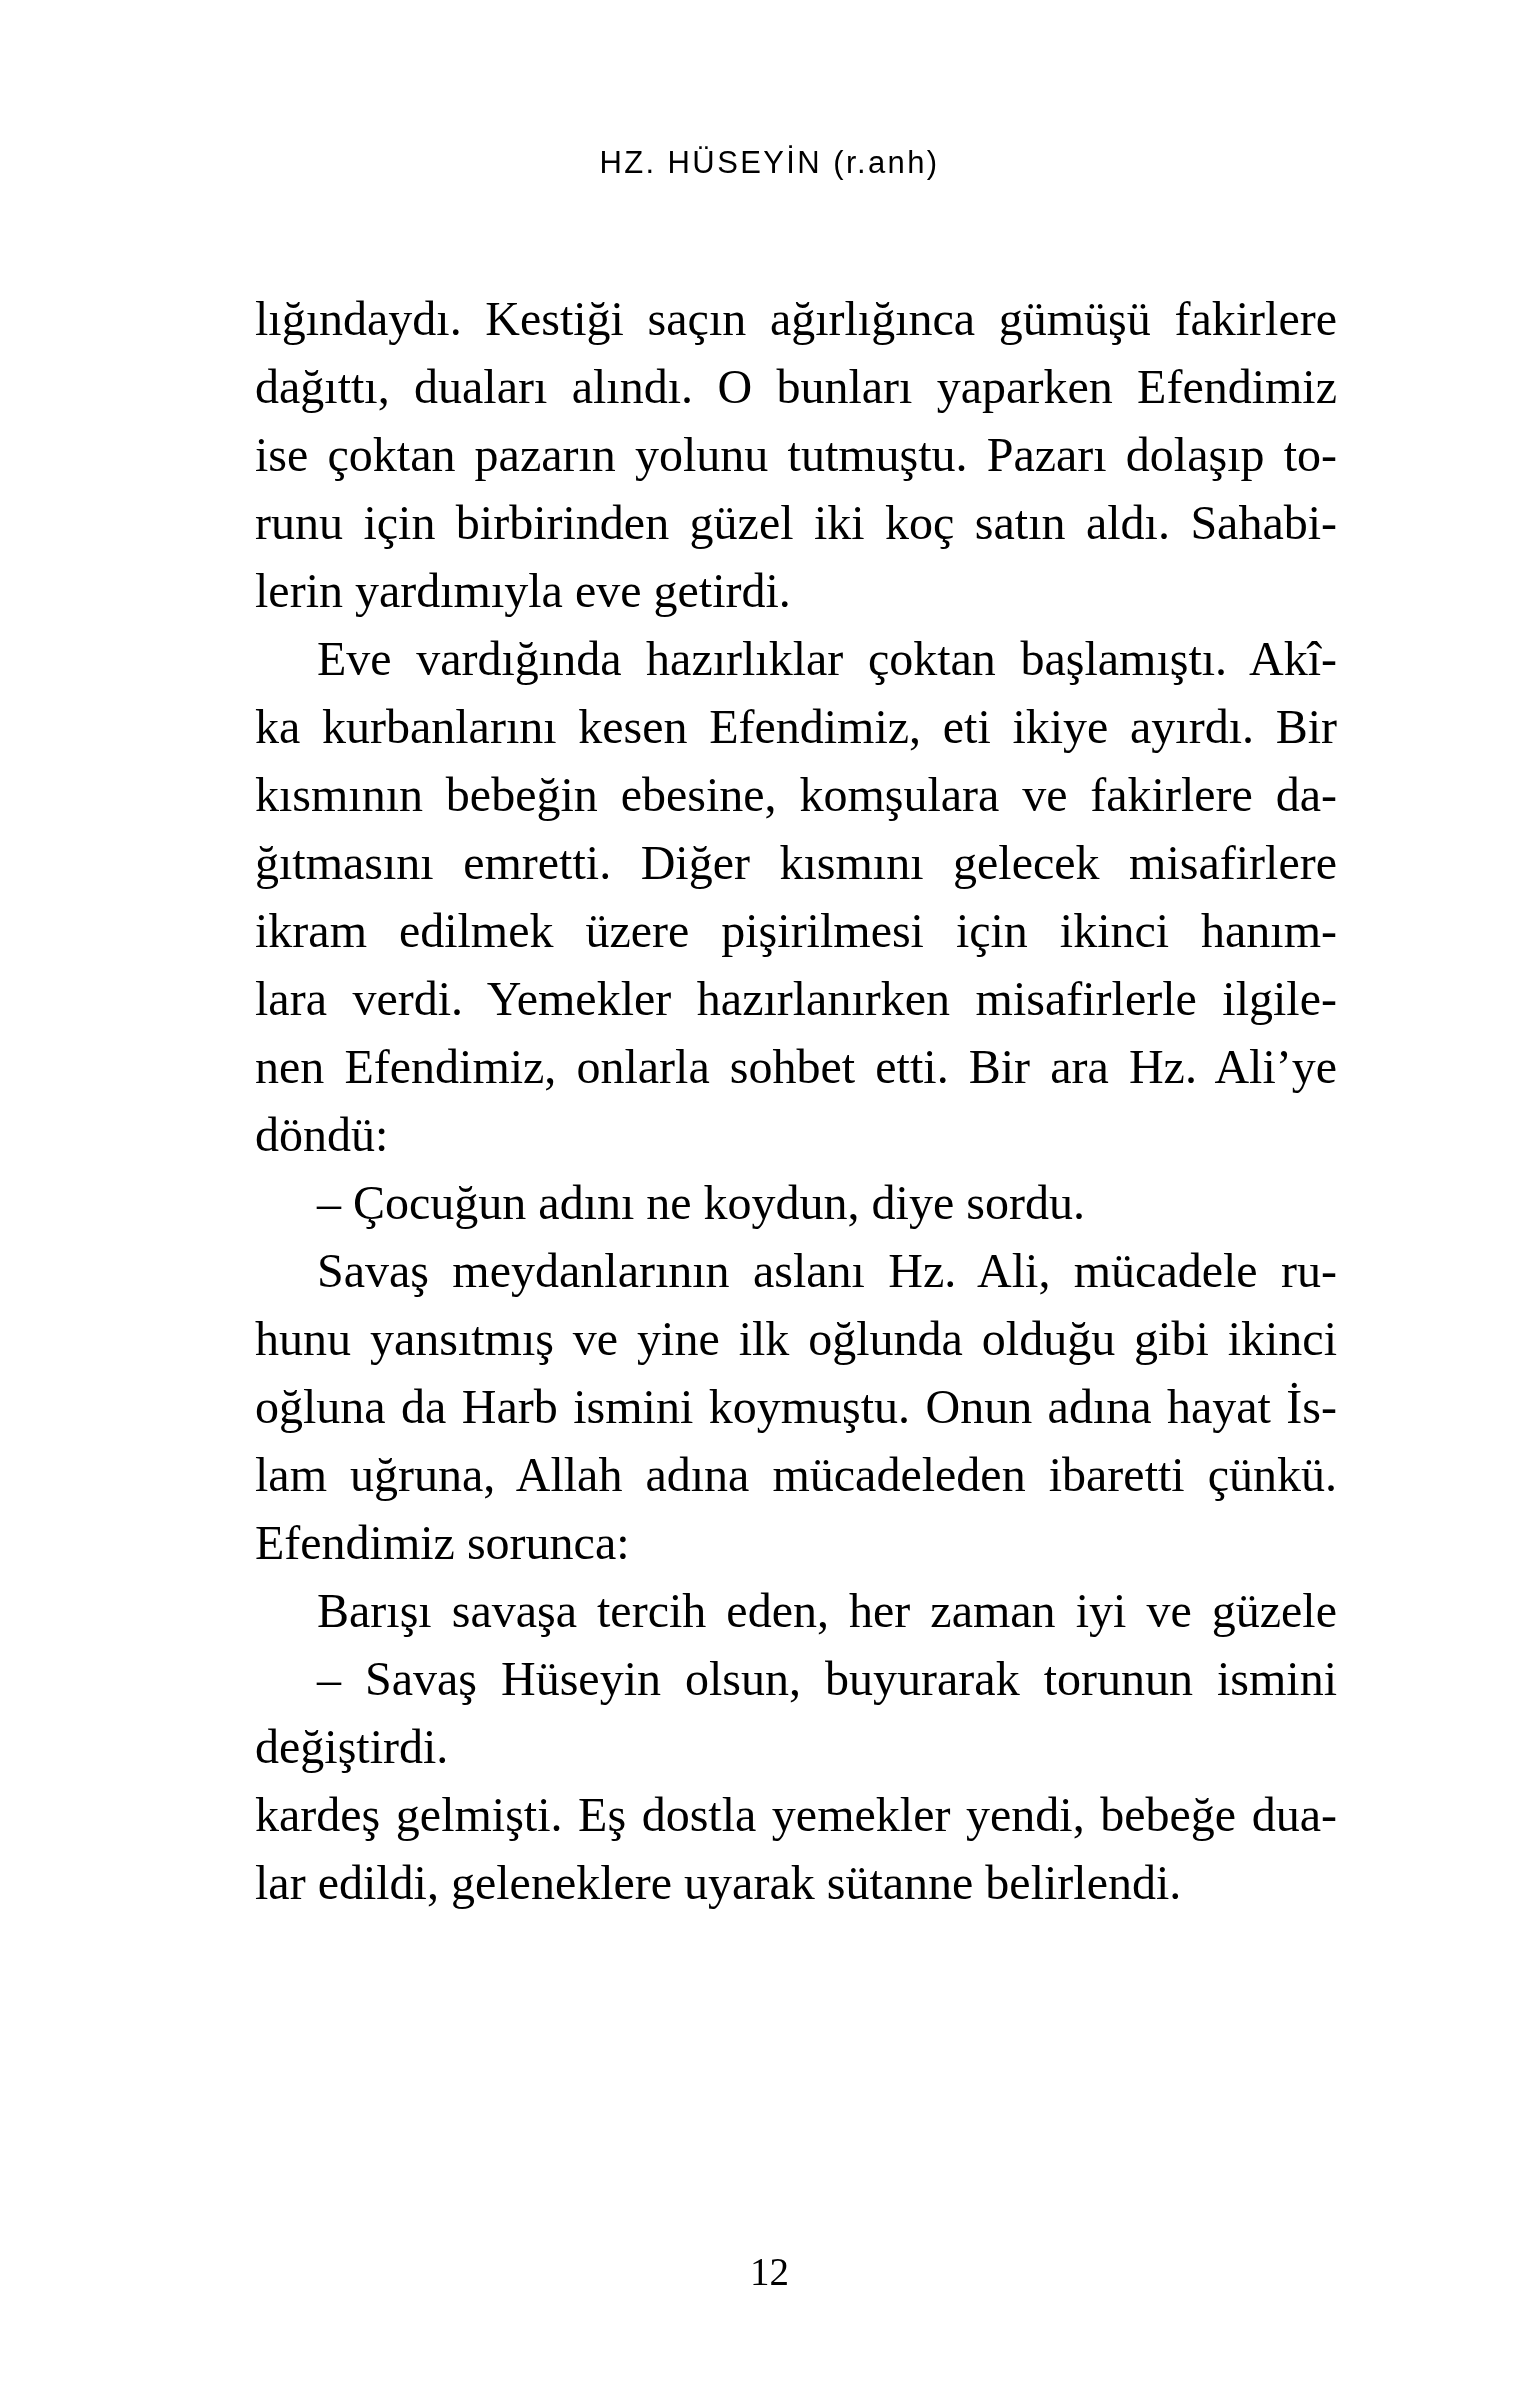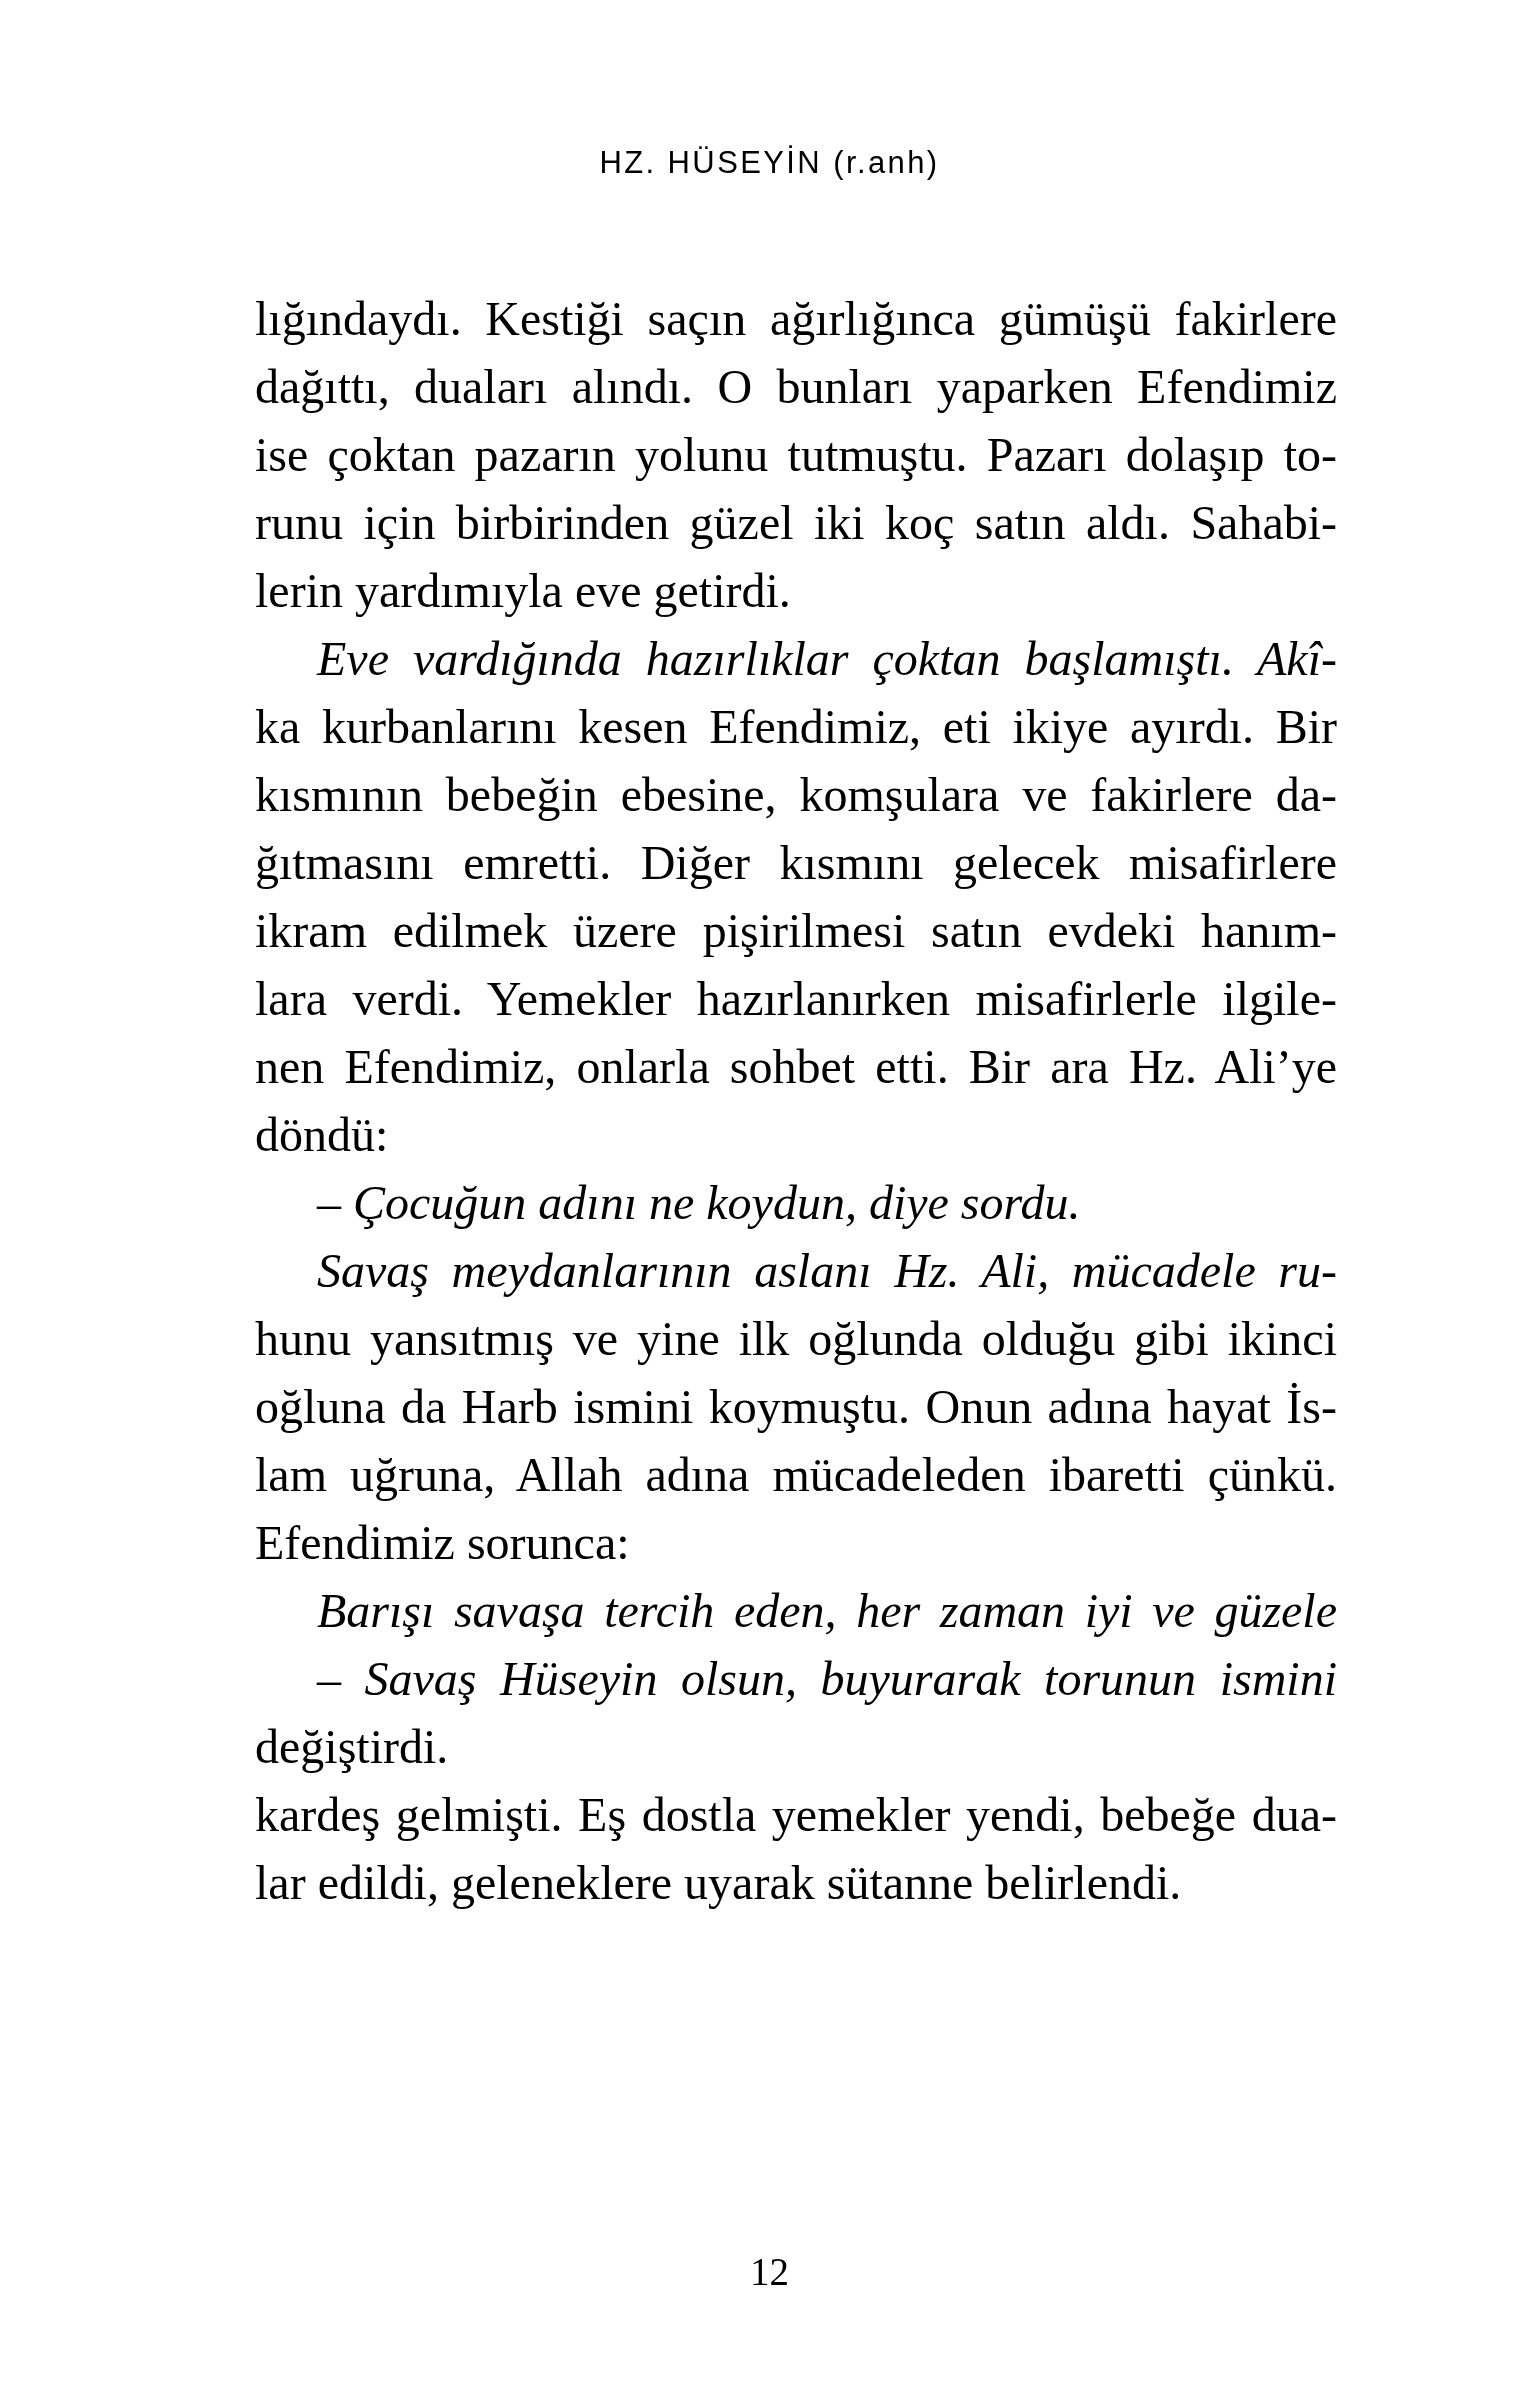--- a/index.html
+++ b/index.html
@@ -41,21 +41,20 @@
     text-align: left;
     white-space: nowrap;
   }
   .text-block .line.just {
     text-align: justify;
     text-align-last: justify;
     white-space: normal;
   }
   .text-block .line.indent {
     text-indent: 62px;
-    font-style: italic;
   }
   .page-number {
     position: absolute;
     top: 2204px;
     left: 0;
     width: 100%;
     text-align: center;
     font-size: 39px;
     line-height: 39px;
     color: #000000;
@@ -72,21 +71,21 @@
   <div class="text-block" id="body-lines">
       <div class="line just">lığındaydı. Kestiği saçın ağırlığınca gümüşü fakirlere</div>
       <div class="line just">dağıttı, duaları alındı. O bunları yaparken Efendimiz</div>
       <div class="line just">ise çoktan pazarın yolunu tutmuştu. Pazarı dolaşıp to-</div>
       <div class="line just">runu için birbirinden güzel iki koç satın aldı. Sahabi-</div>
       <div class="line">lerin yardımıyla eve getirdi.</div>
       <div class="line indent just">Eve vardığında hazırlıklar çoktan başlamıştı. Akî-</div>
       <div class="line just">ka kurbanlarını kesen Efendimiz, eti ikiye ayırdı. Bir</div>
       <div class="line just">kısmının bebeğin ebesine, komşulara ve fakirlere da-</div>
       <div class="line just">ğıtmasını emretti. Diğer kısmını gelecek misafirlere</div>
-      <div class="line just">ikram edilmek üzere pişirilmesi satın evdeki hanım-</div>
+      <div class="line just">ikram edilmek üzere pişirilmesi için ikinci hanım-</div>
       <div class="line just">lara verdi. Yemekler hazırlanırken misafirlerle ilgile-</div>
       <div class="line just">nen Efendimiz, onlarla sohbet etti. Bir ara Hz. Ali’ye</div>
       <div class="line">döndü:</div>
       <div class="line indent">– Çocuğun adını ne koydun, diye sordu.</div>
       <div class="line indent just">Savaş meydanlarının aslanı Hz. Ali, mücadele ru-</div>
       <div class="line just">hunu yansıtmış ve yine ilk oğlunda olduğu gibi ikinci</div>
       <div class="line just">oğluna da Harb ismini koymuştu. Onun adına hayat İs-</div>
       <div class="line just">lam uğruna, Allah adına mücadeleden ibaretti çünkü.</div>
       <div class="line">Efendimiz sorunca:</div>
       <div class="line indent just">Barışı savaşa tercih eden, her zaman iyi ve güzele</div>

